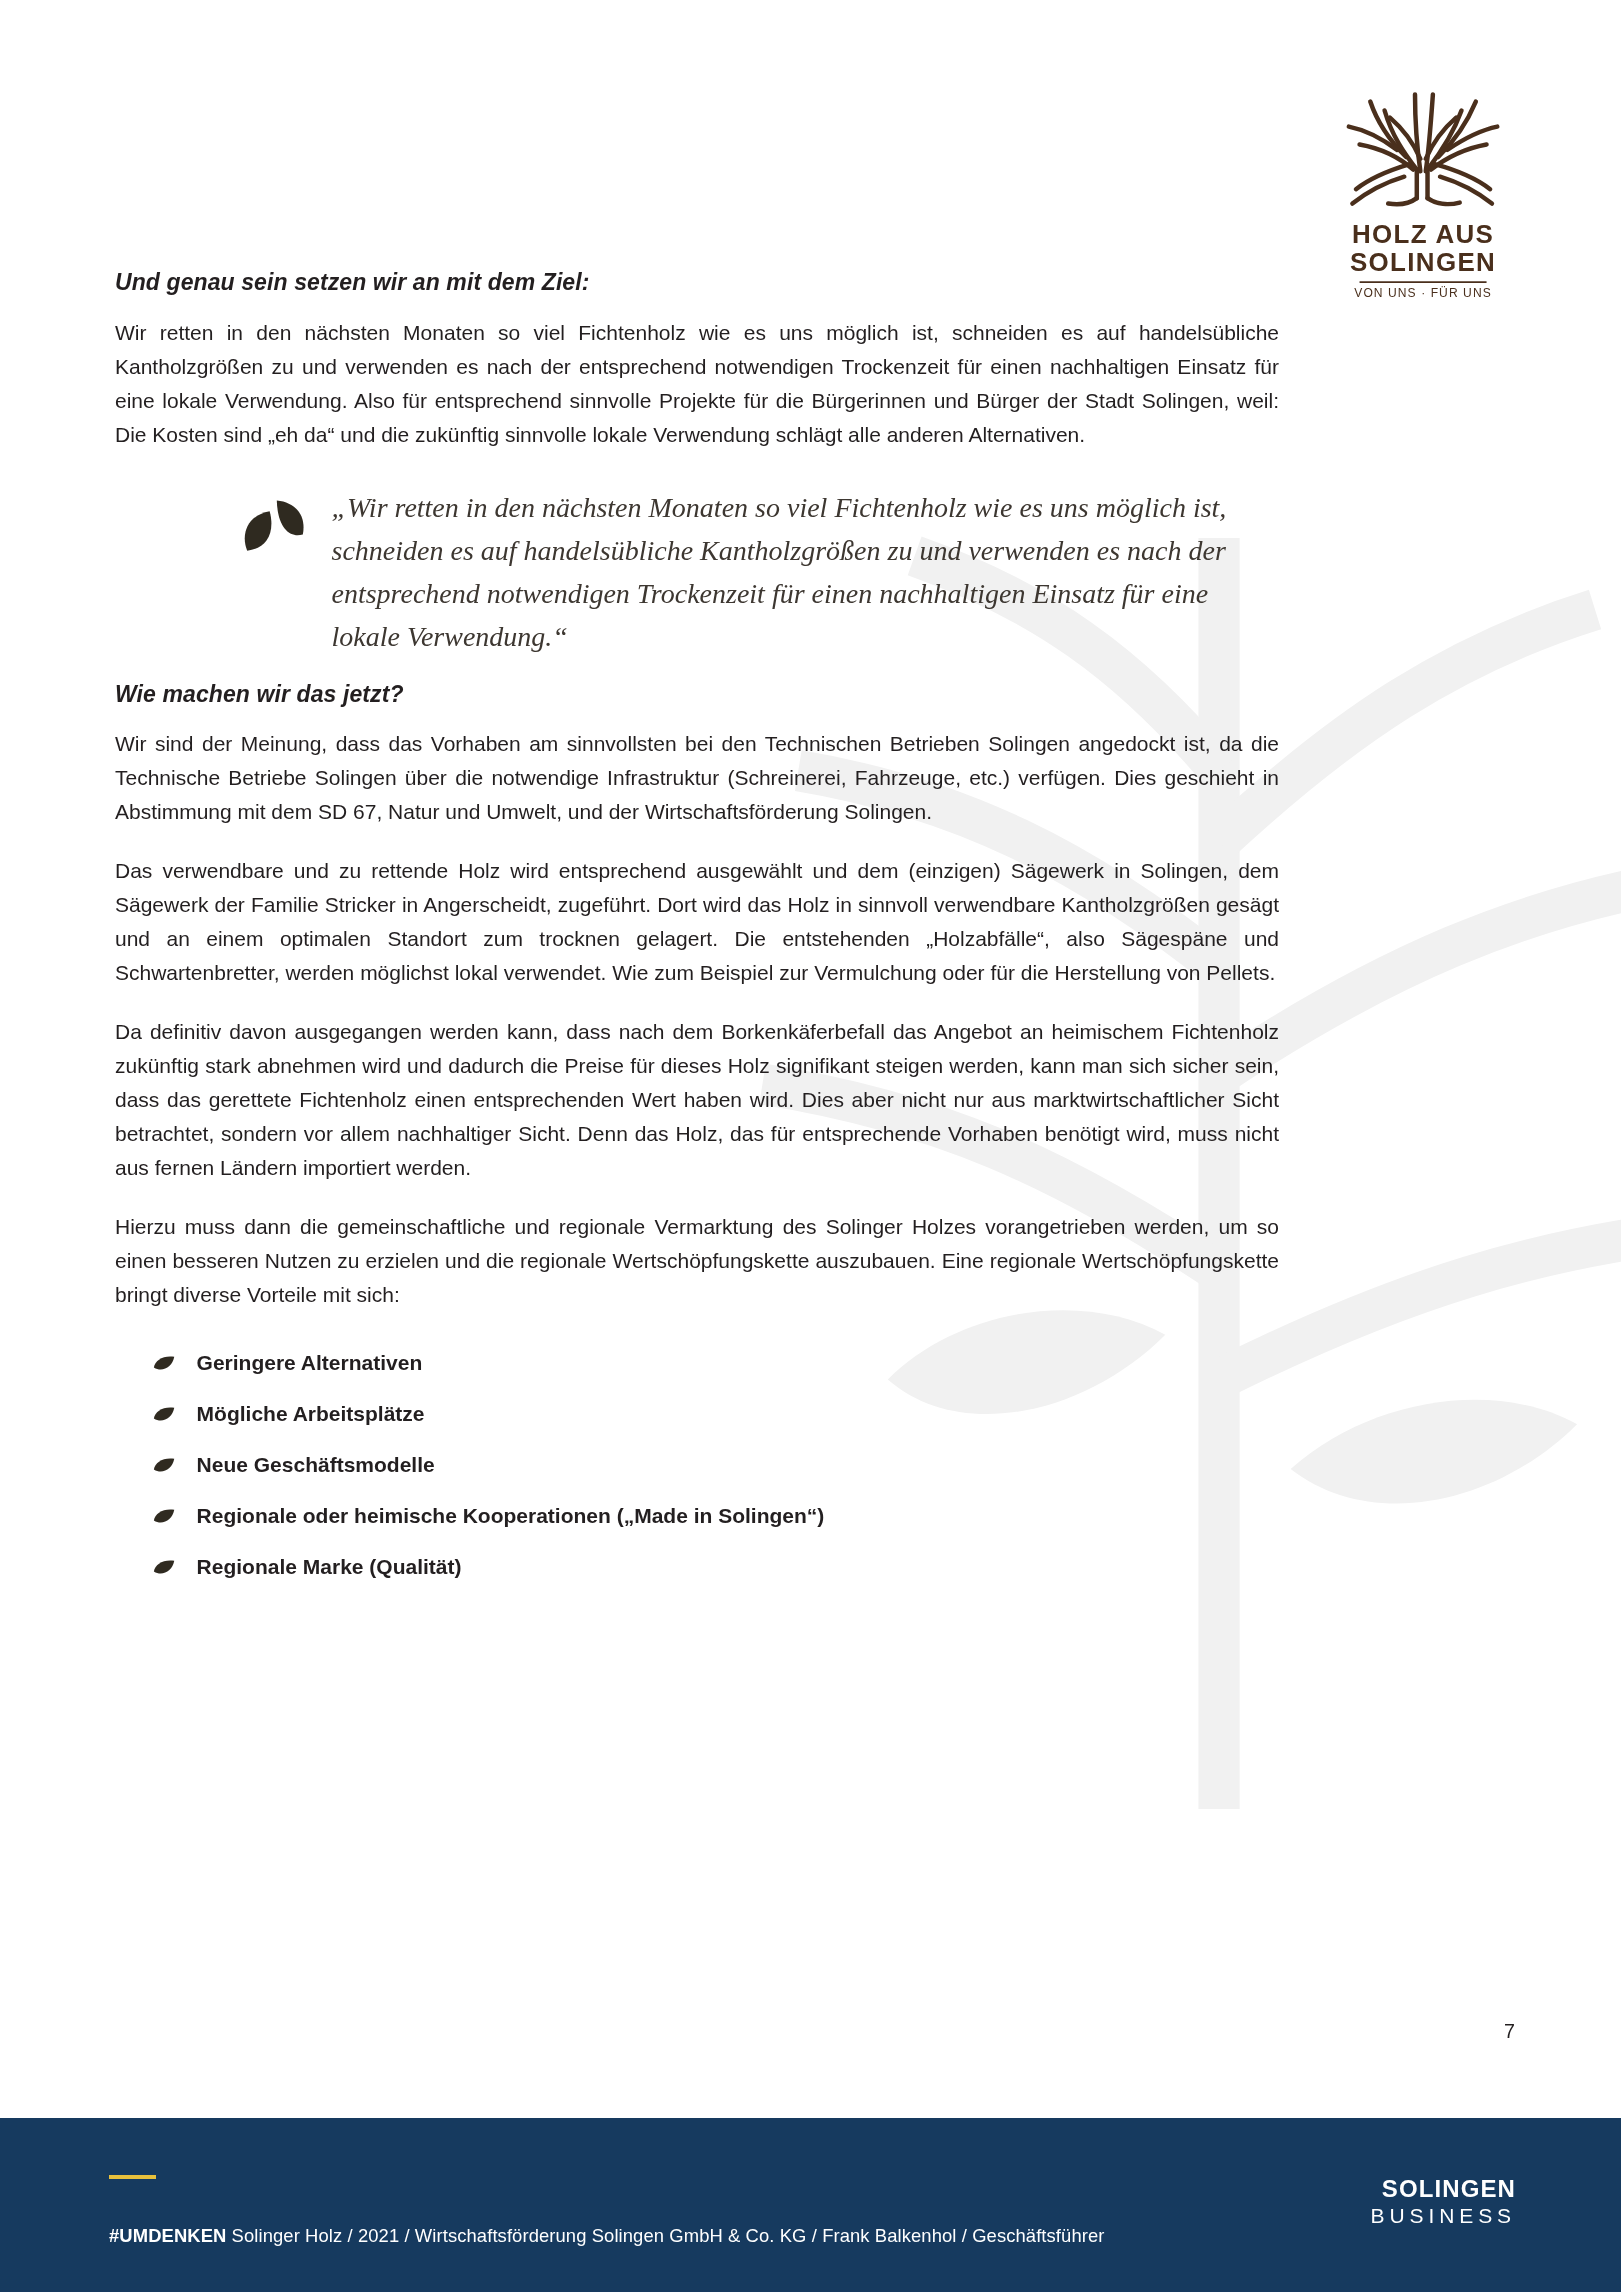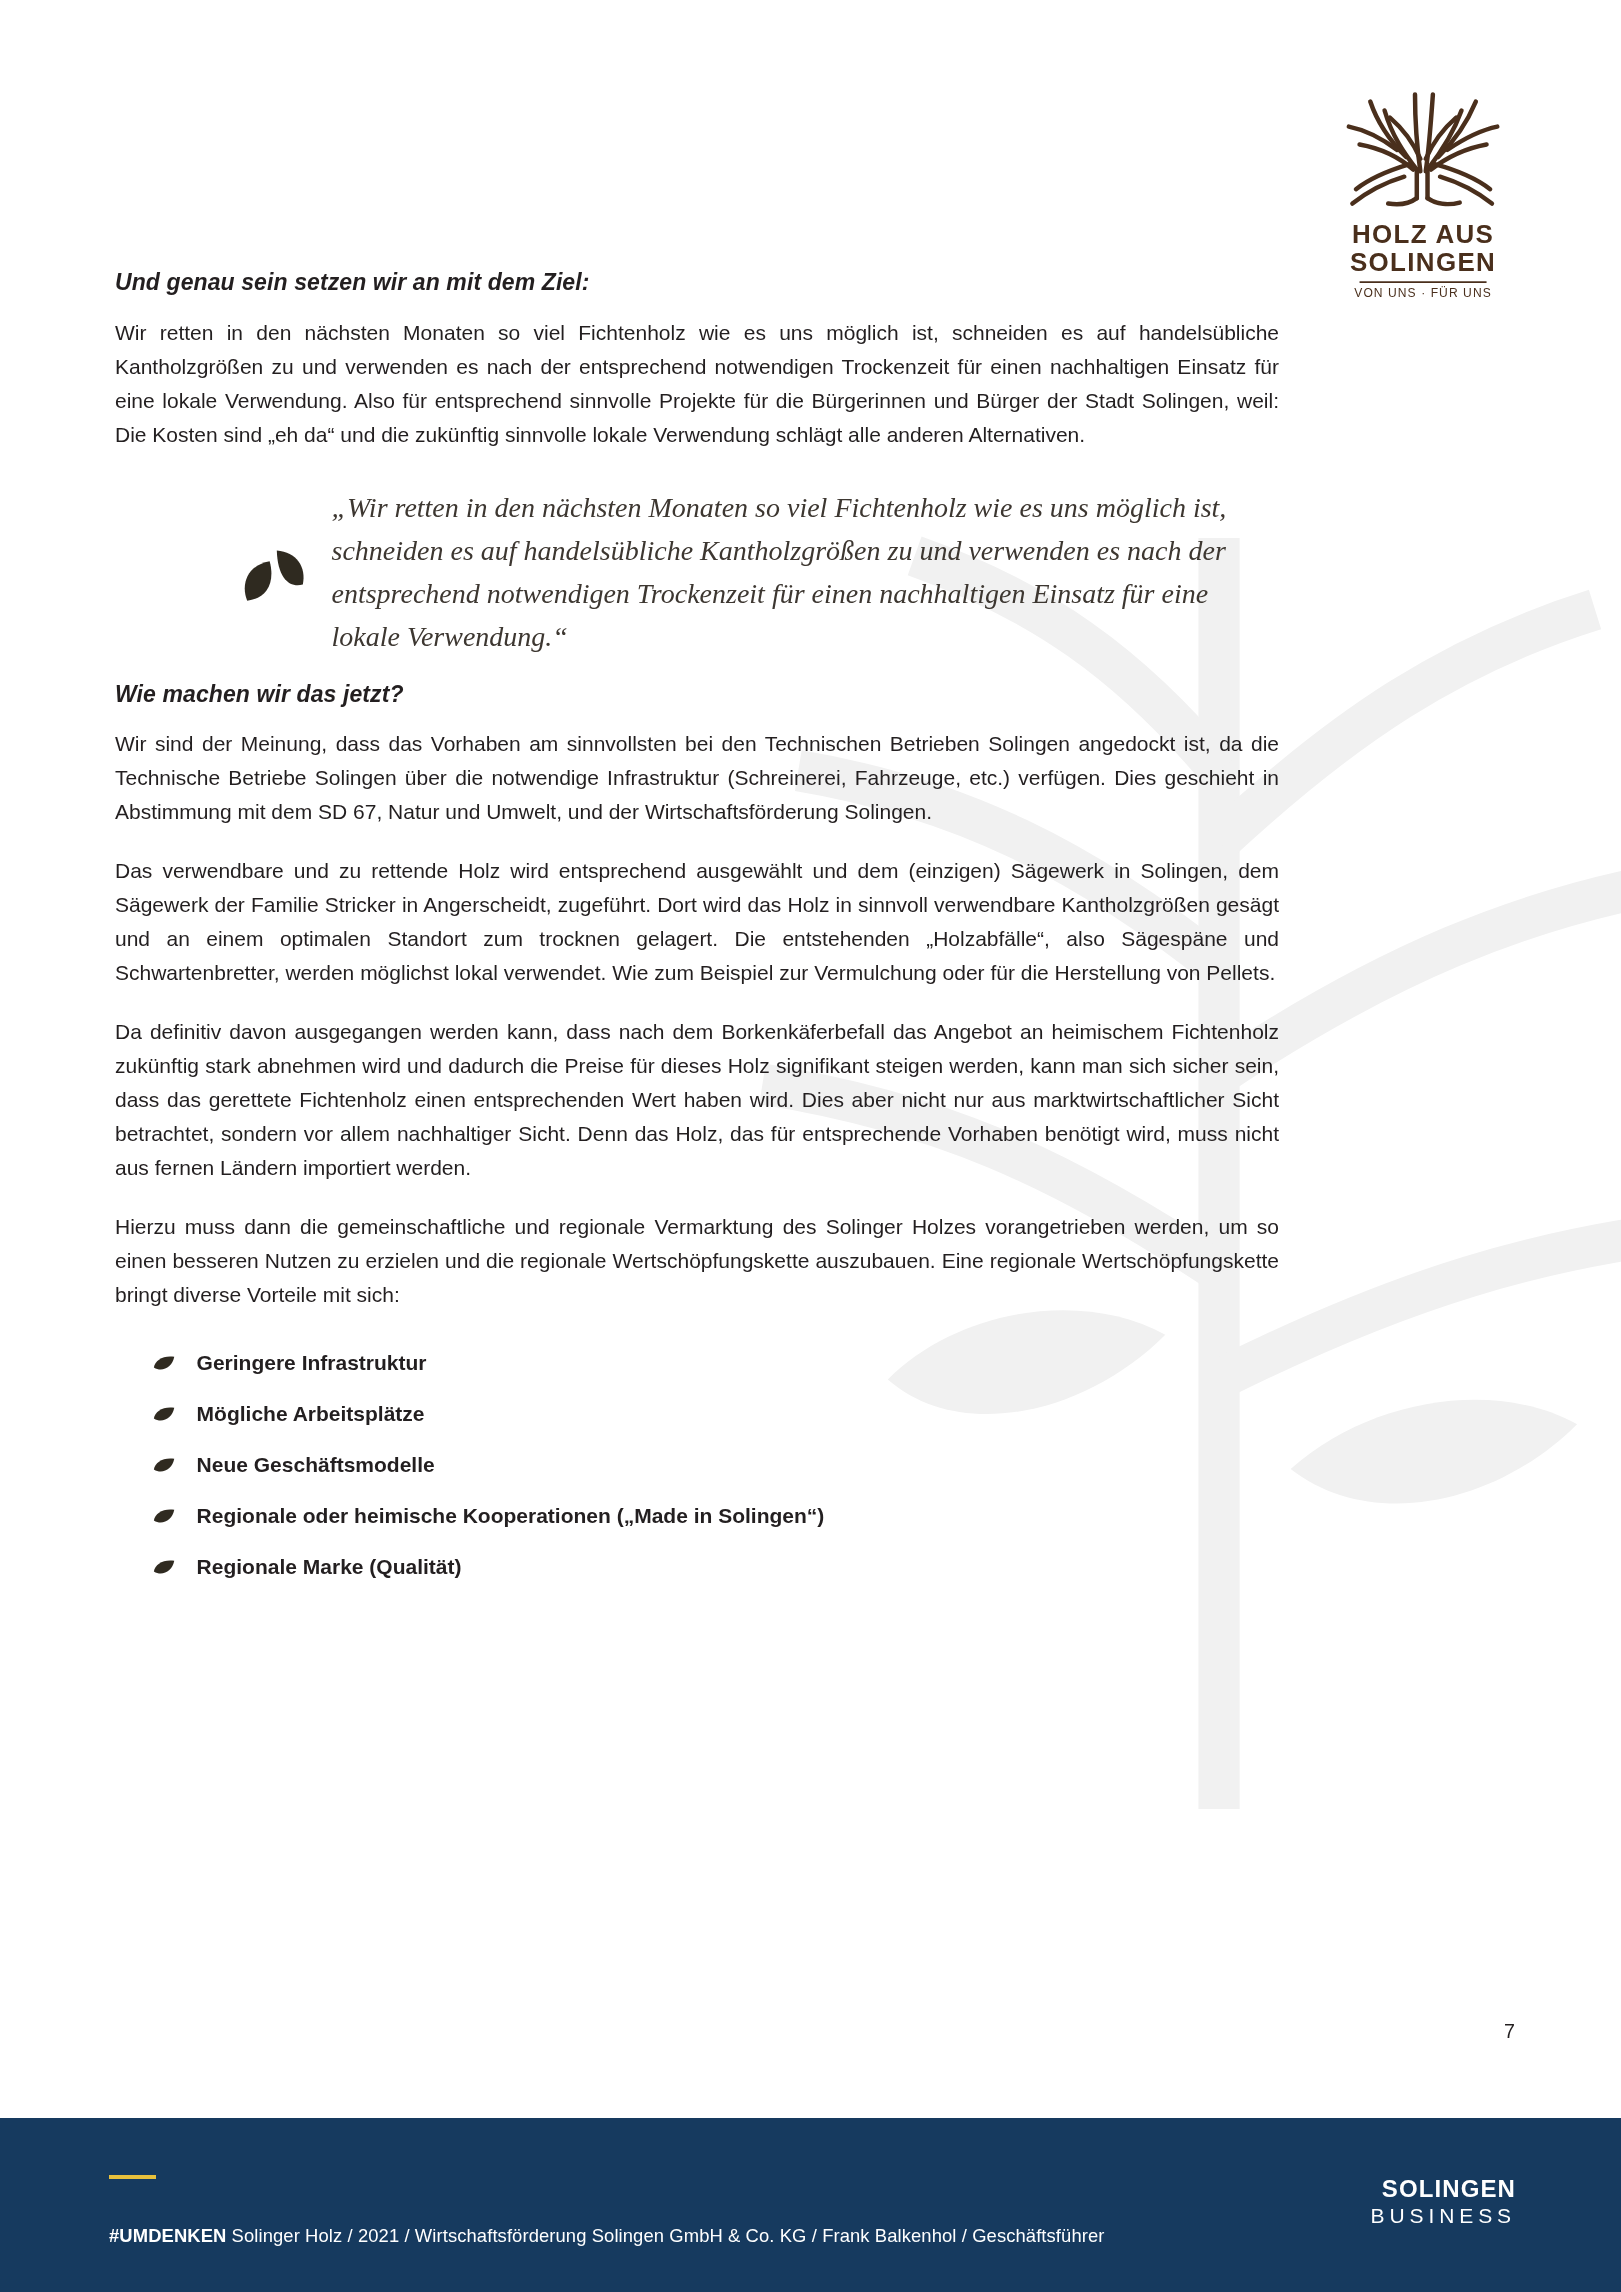--- a/index.html
+++ b/index.html
@@ -69,21 +69,21 @@
     color: #231f20;
     text-align: justify;
     margin: 0 12px 25px 0;
     width: 1164px;
   }
   p.body.last { margin-bottom: 0; }
 
   
   .quote-block {
     display: flex;
-    align-items: center;
+    align-items: flex-start;
     margin: 34px 0 9px 0;
     padding-left: 125px;
     width: 1164px;
     box-sizing: border-box;
   }
   .quote-leaf {
     width: 70px;
     flex: 0 0 70px;
     margin-top: 9px;
     margin-right: 21.5px;
@@ -257,21 +257,21 @@
     <p class="body">Da definitiv davon ausgegangen werden kann, dass nach dem Borkenkäferbefall das Angebot an heimischem Fichtenholz zukünftig stark abnehmen wird und dadurch die Preise für dieses Holz signifikant steigen werden, kann man sich sicher sein, dass das gerettete Fichtenholz einen entsprechenden Wert haben wird. Dies aber nicht nur aus marktwirtschaftlicher Sicht betrachtet, sondern vor allem nachhaltiger Sicht. Denn das Holz, das für entsprechende Vorhaben benötigt wird, muss nicht aus fernen Ländern importiert werden.</p>
     <p class="body last">Hierzu muss dann die gemeinschaftliche und regionale Vermarktung des Solinger Holzes vorangetrieben werden, um so einen besseren Nutzen zu erzielen und die regionale Wertschöpfungskette auszubauen. Eine regionale Wertschöpfungskette bringt diverse Vorteile mit sich:</p>
 
     <ul class="bullets">
       <li>
         <span class="leaf-bullet">
           <svg viewBox="0 0 26 20" xmlns="http://www.w3.org/2000/svg">
             <path d="M24 2 C 12 0, 2 6, 1 14 C 10 20, 22 14, 24 2 Z" fill="#2f2a20"></path>
           </svg>
         </span>
-        <span>Geringere Infrastruktur</span>
+        <span>Geringere Alternativen</span>
       </li>
       <li>
         <span class="leaf-bullet">
           <svg viewBox="0 0 26 20" xmlns="http://www.w3.org/2000/svg">
             <path d="M24 2 C 12 0, 2 6, 1 14 C 10 20, 22 14, 24 2 Z" fill="#2f2a20"></path>
           </svg>
         </span>
         <span>Mögliche Arbeitsplätze</span>
       </li>
       <li>

